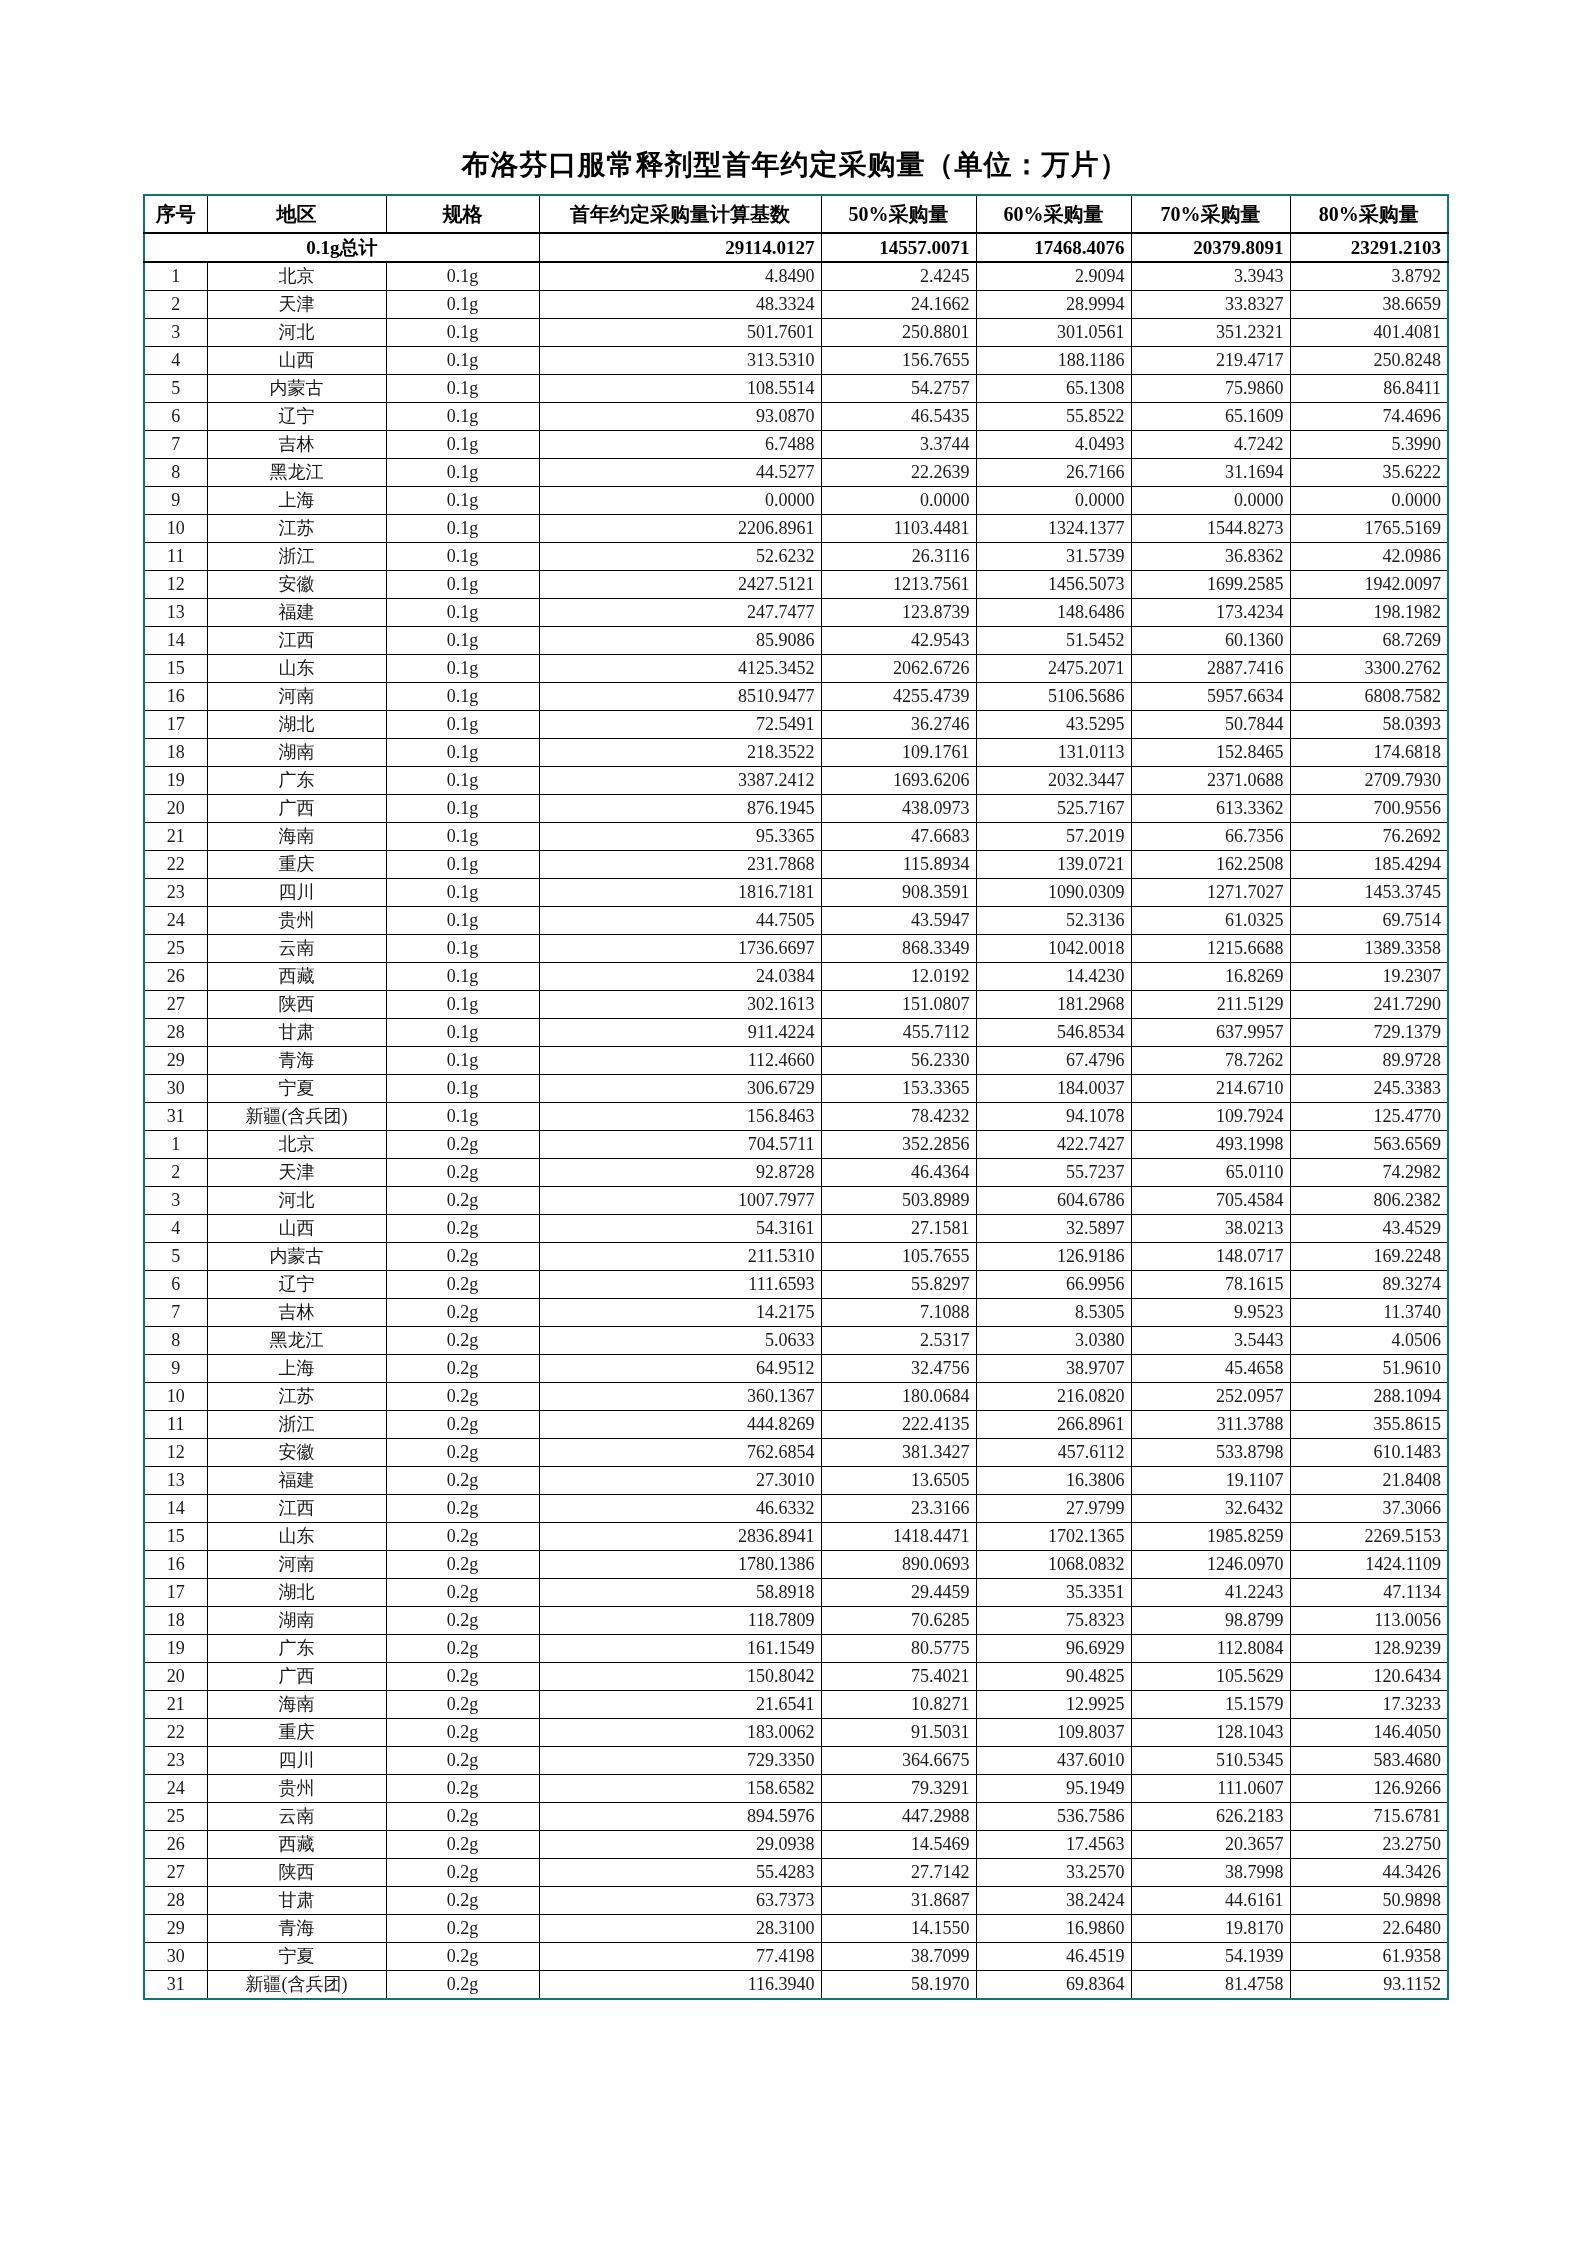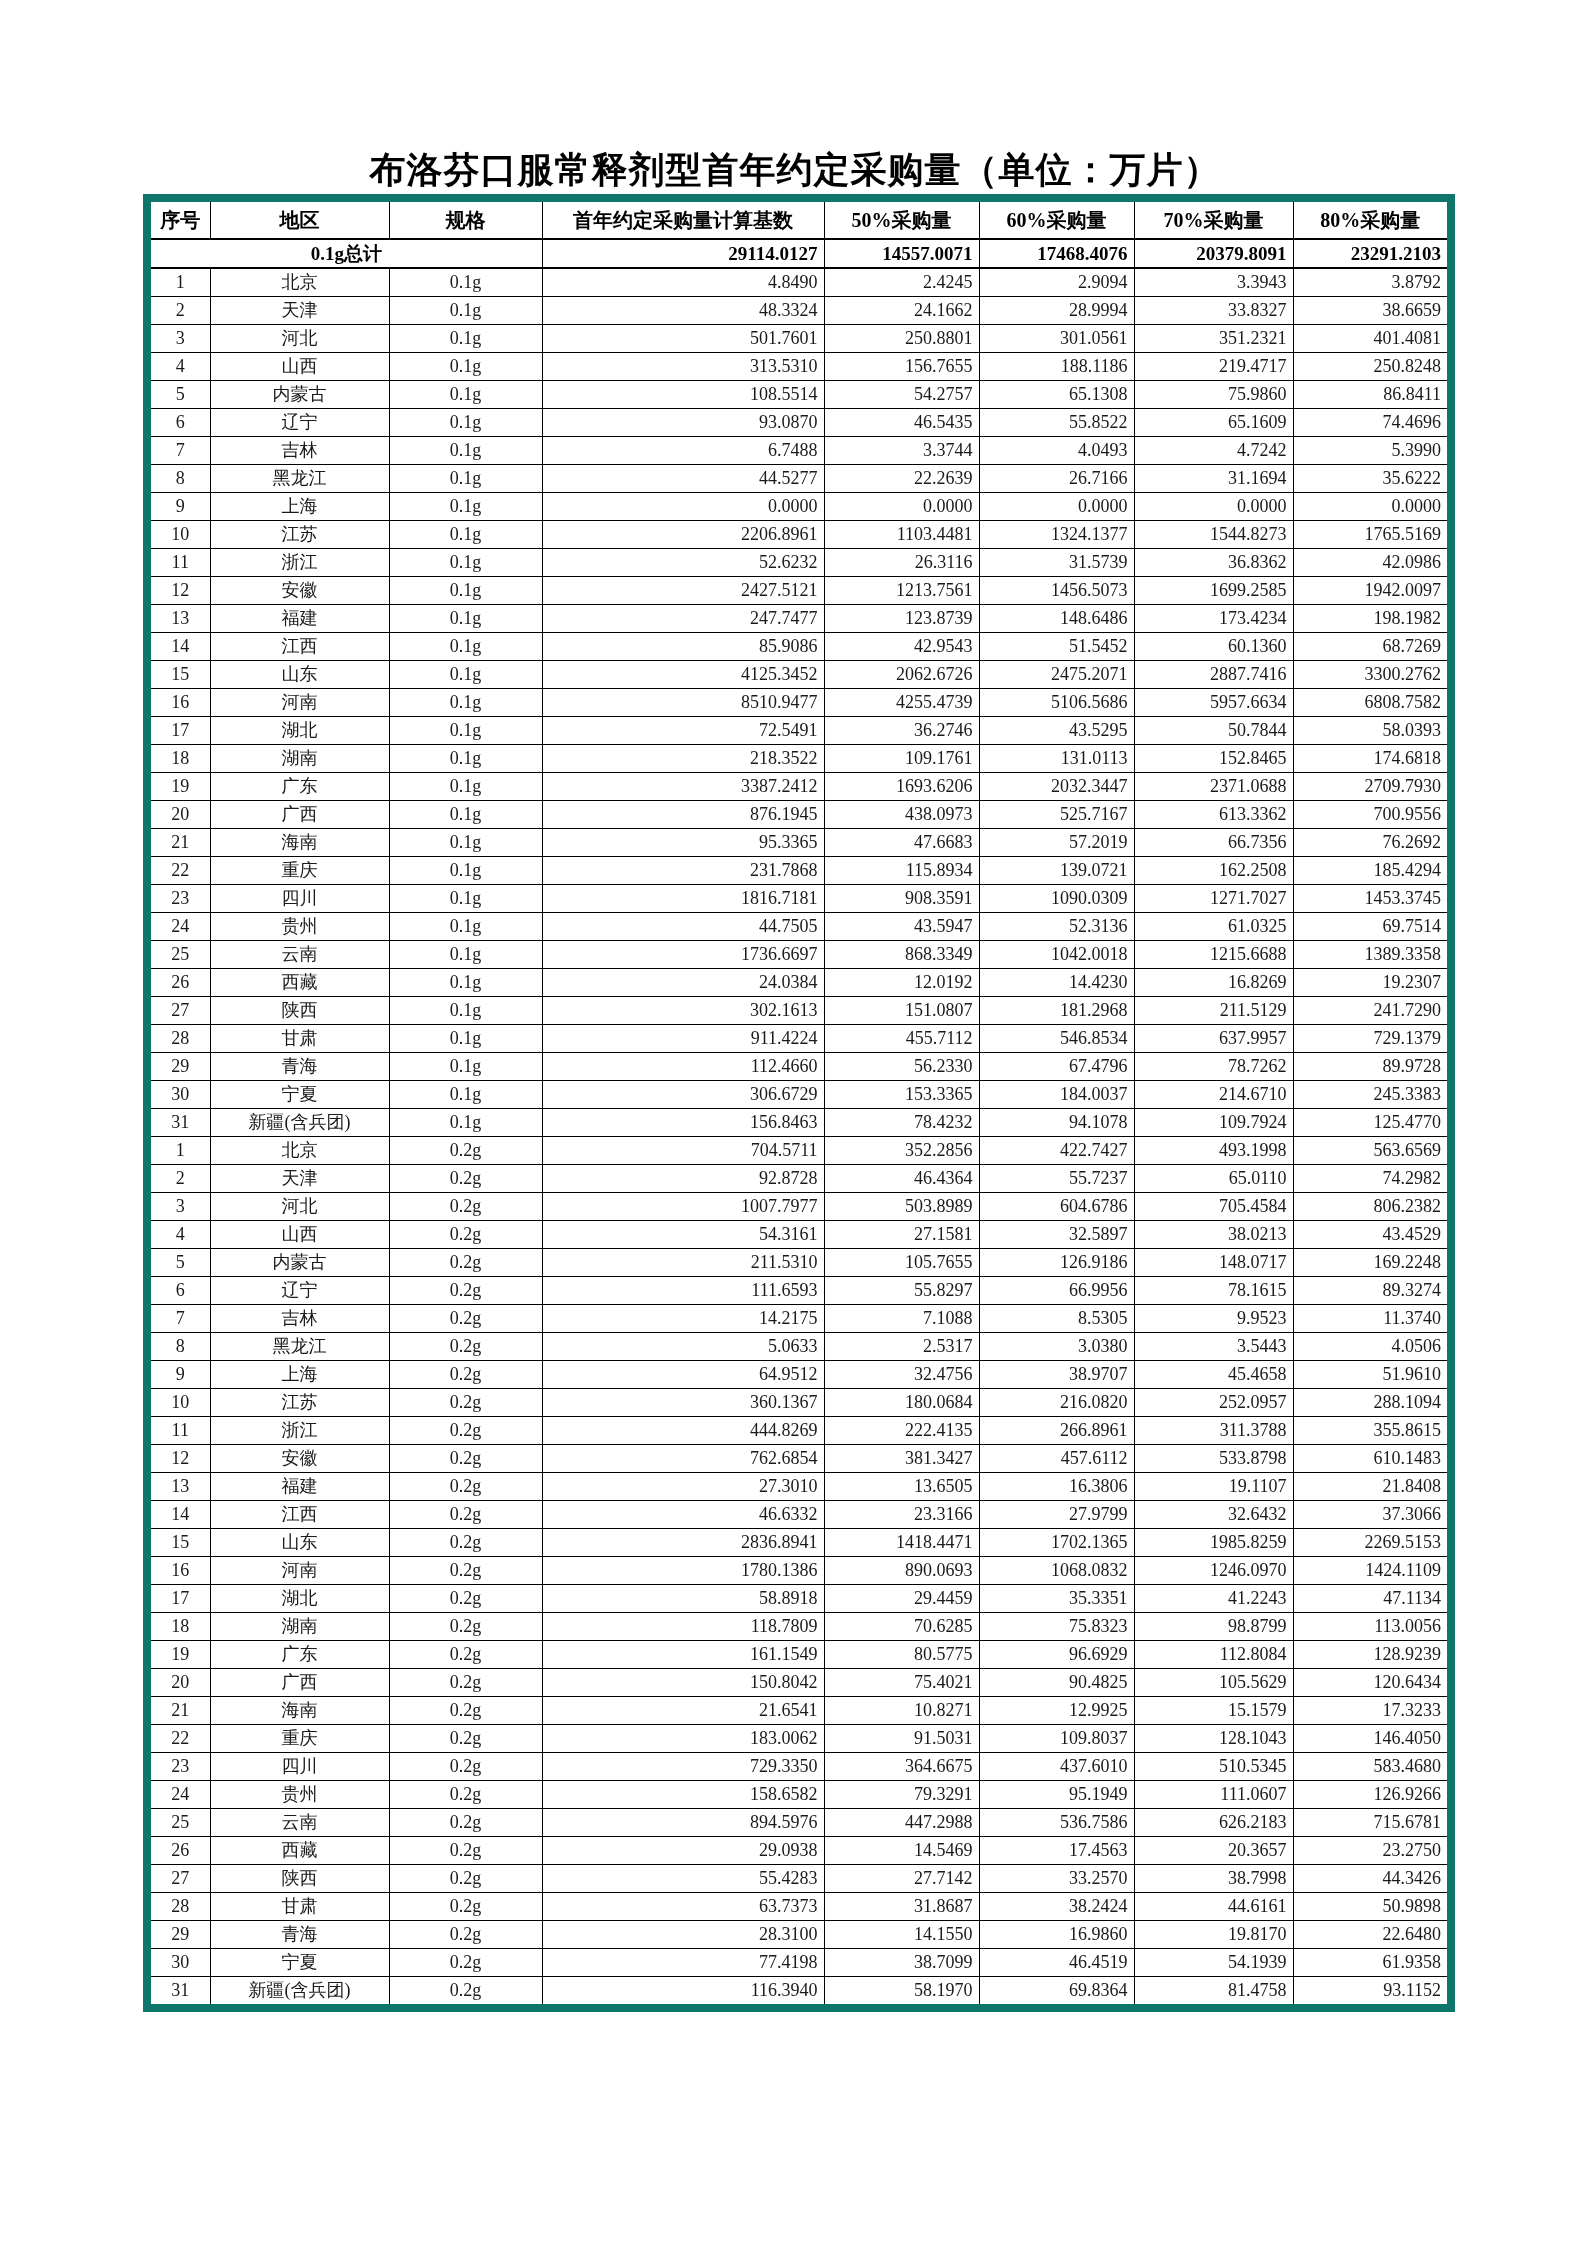--- a/index.html
+++ b/index.html
@@ -8,33 +8,33 @@
     background: #ffffff;
     position: relative;
     font-family: "Liberation Serif", "DejaVu Serif", serif;
     color: #1a1a1a;
   }
   .title {
     position: absolute;
     left: 143px; top: 146px; width: 1304px;
     margin: 0;
     text-align: center;
-    font-size: 36px;
+    font-size: 28px;
     font-weight: bold;
     color: #000000;
     letter-spacing: 1px;
     white-space: nowrap;
   }
   table.grid {
     position: absolute;
     left: 143px; top: 194px;
     width: 1304px;
     border-collapse: collapse;
     table-layout: fixed;
-    border: 8px solid #0f766e;
+    border: 2px solid #0f766e;
   }
   .grid th, .grid td {
     border: 1px solid #000000;
     overflow: hidden;
     white-space: nowrap;
     padding: 0;
   }
   .grid thead th {
     height: 36px;
     font-size: 20px;

